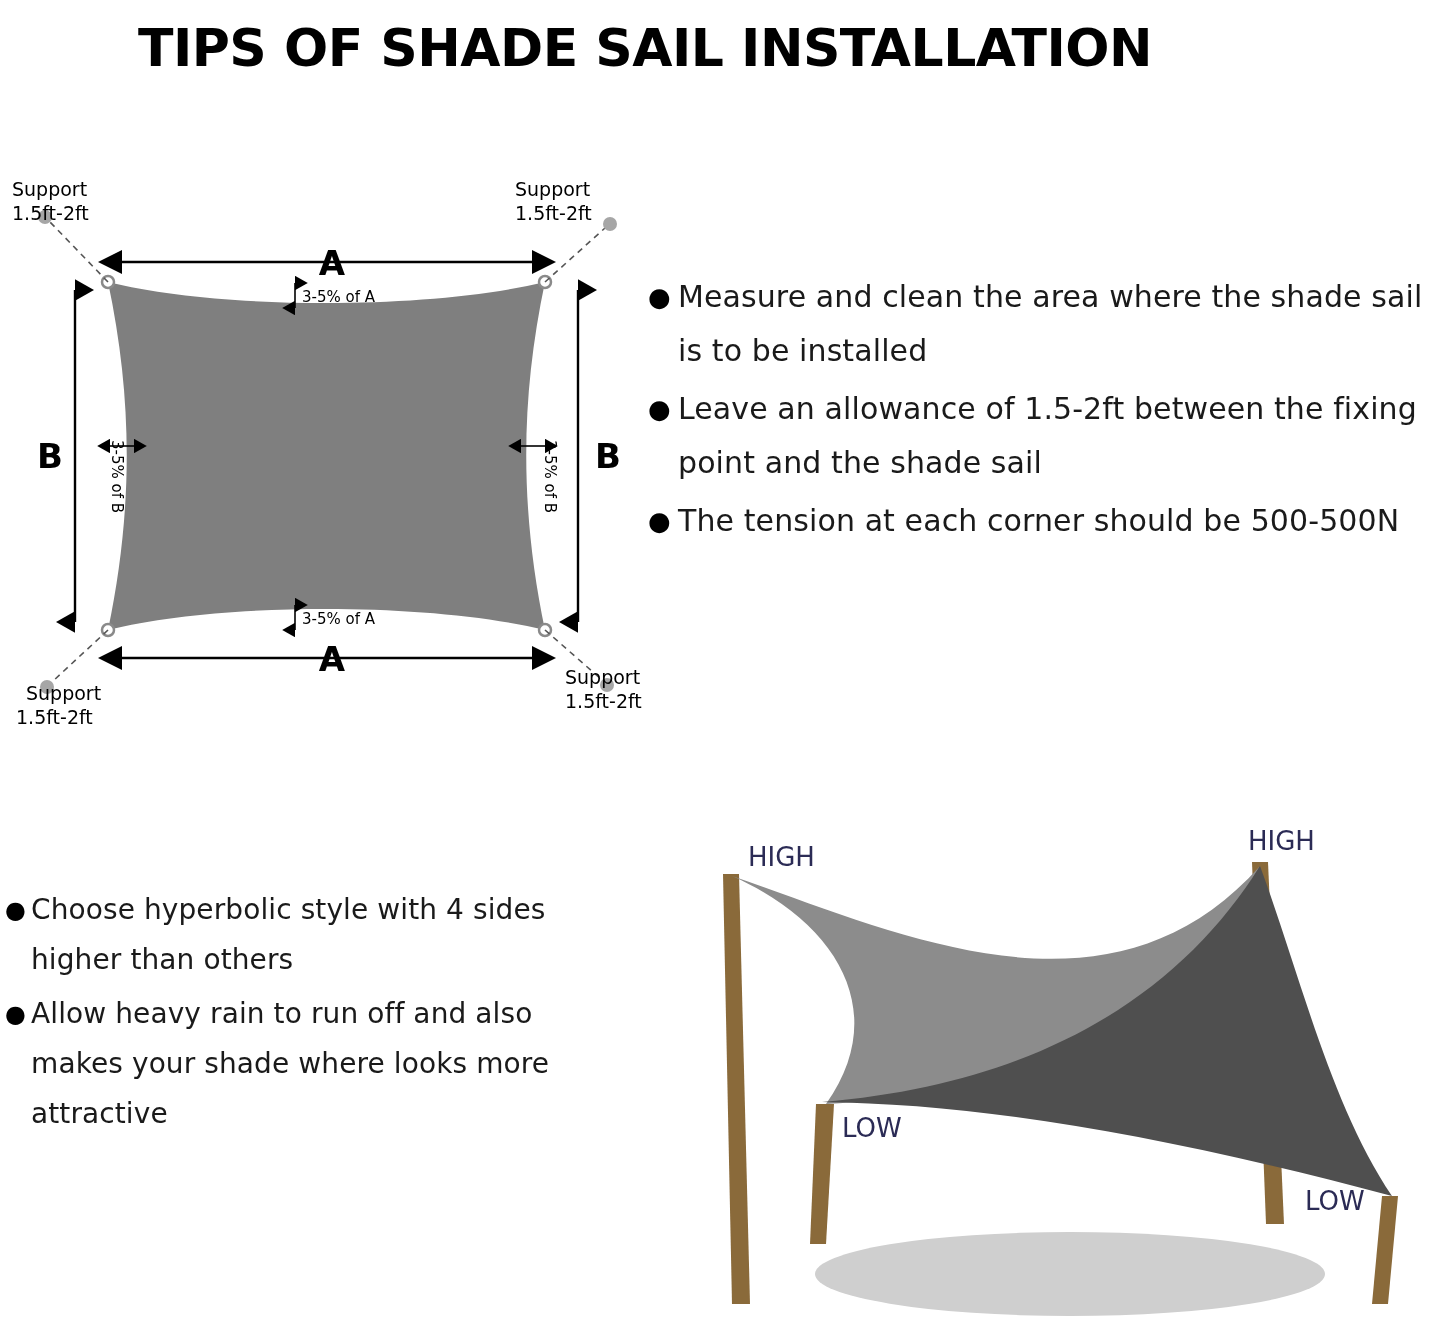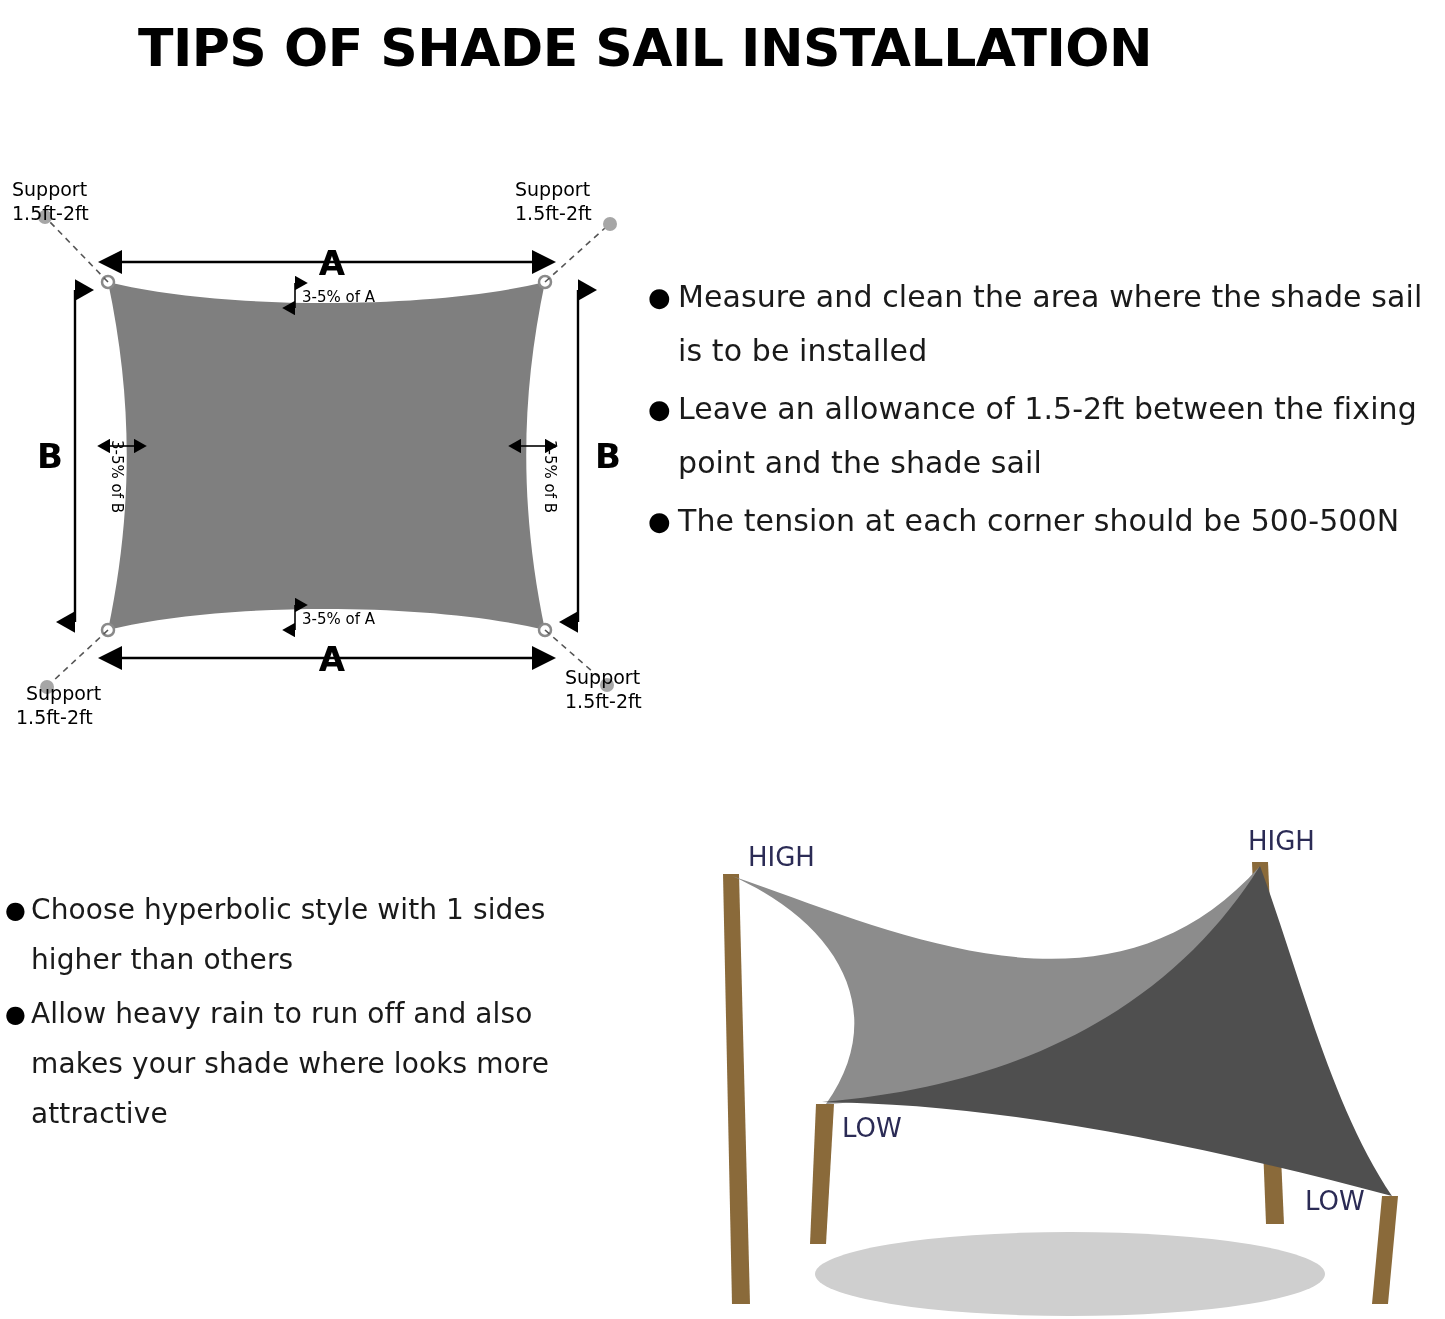--- a/index.html
+++ b/index.html
@@ -217,21 +217,21 @@
   </div>
   <div class="bullet-row">
     <span class="bullet-dot">●</span>
     <span class="bullet-text">The tension at each corner should be 500-500N</span>
   </div>
 </div>
 
 <div class="bullets-left">
   <div class="bullet-row">
     <span class="bullet-dot">●</span>
-    <span class="bullet-text">Choose hyperbolic style with 1 sides higher than others</span>
+    <span class="bullet-text">Choose hyperbolic style with 4 sides higher than others</span>
   </div>
   <div class="bullet-row">
     <span class="bullet-dot">●</span>
     <span class="bullet-text">Allow heavy rain to run off and also makes your shade where looks more attractive</span>
   </div>
 </div>
 
 <div id="bottom-diagram">
   <svg width="805" height="539" viewBox="0 0 805 539" xmlns="http://www.w3.org/2000/svg">
 

